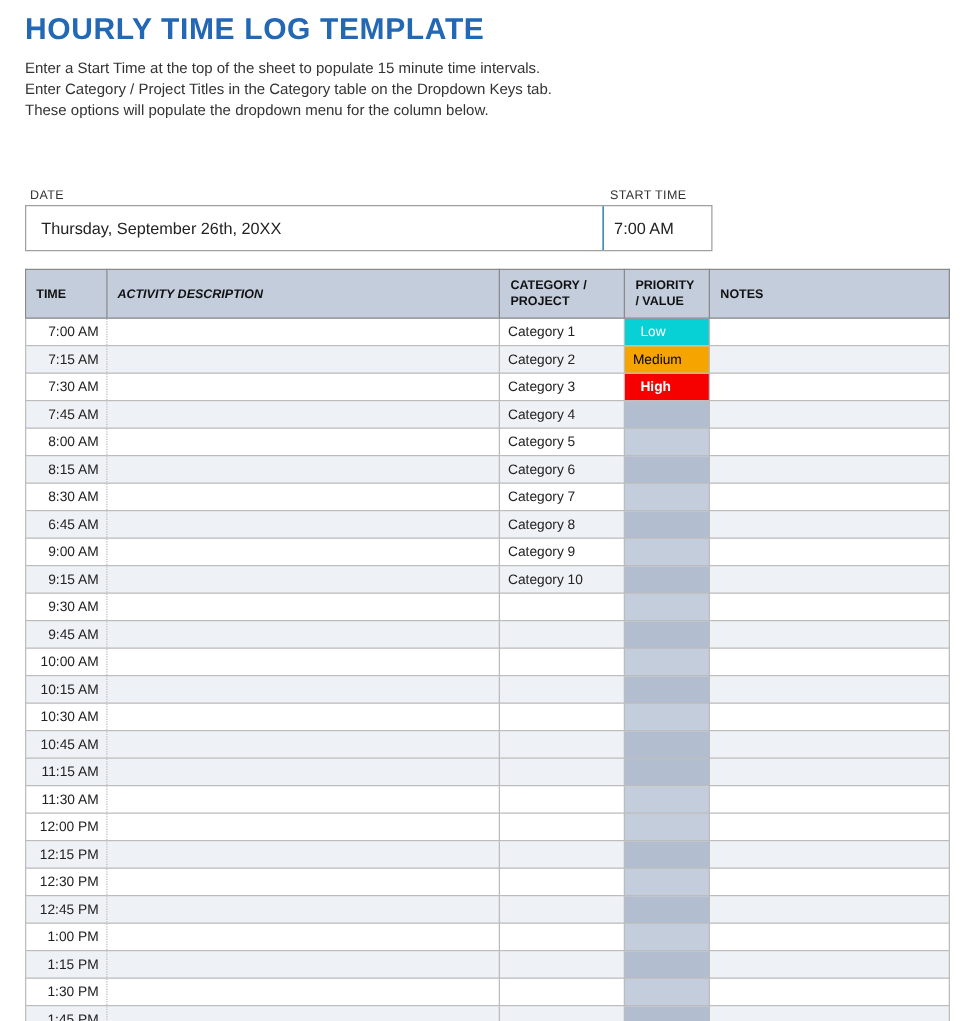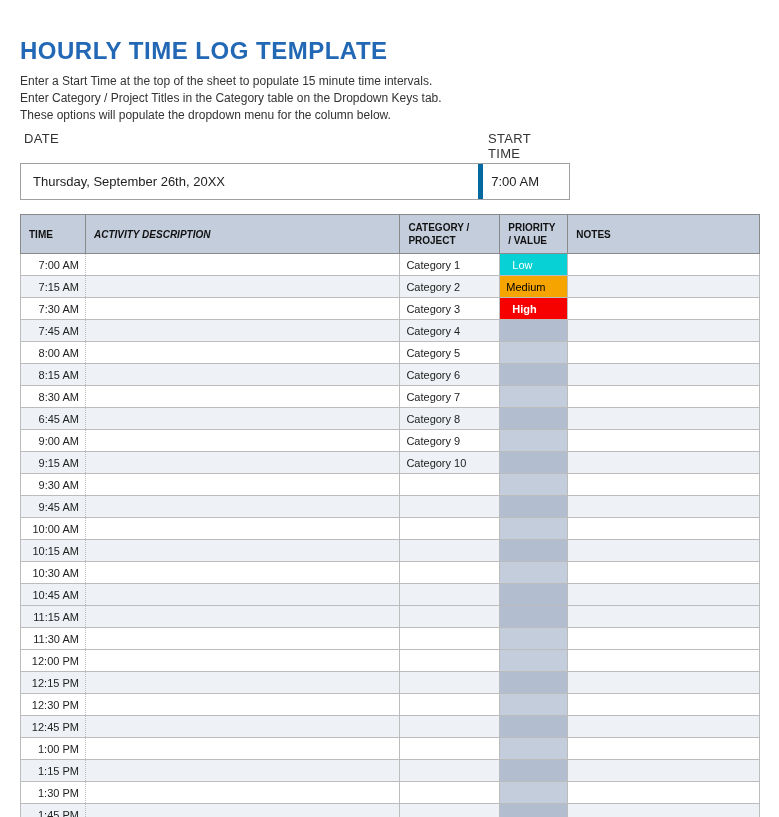--- a/index.html
+++ b/index.html
@@ -10,53 +10,53 @@
     width: 779px;
     overflow: hidden;
   }
   .title {
     font-family: "Century Gothic", Arial, sans-serif;
     font-size: 24px;
     font-weight: bold;
     color: #2368b5;
     letter-spacing: 0.5px;
     margin-bottom: 8px;
-    margin-top: 27px;
   }
   .instructions {
     font-size: 12px;
     color: #333;
     line-height: 1.4;
     margin-bottom: 6px;
   }
   .meta-row {
     display: flex;
     gap: 0;
   }
   .meta-date { width: 464px; }
   .meta-start { width: 86px; }
   .meta-label {
-    font-size: 13px;
+    font-size: 10px;
     color: #333;
     text-transform: uppercase;
     padding: 2px 4px;
     letter-spacing: 0.3px;
+    margin-top: 47px;
   }
   .meta-value-row {
     display: flex;
     border: 1px solid #a0a0a0;
     margin-bottom: 14px;
     width: 550px;
   }
   .meta-value-date {
     width: 464px;
     padding: 10px 12px;
     font-size: 13px;
     color: #222;
-    border-right: 5px solid #0369a1;
+    border-right: 1px solid #0369a1;
   }
   .meta-value-start {
     width: 86px;
     padding: 10px 8px;
     font-size: 13px;
     color: #222;
   }
   table {
     border-collapse: collapse;
     width: 740px;

